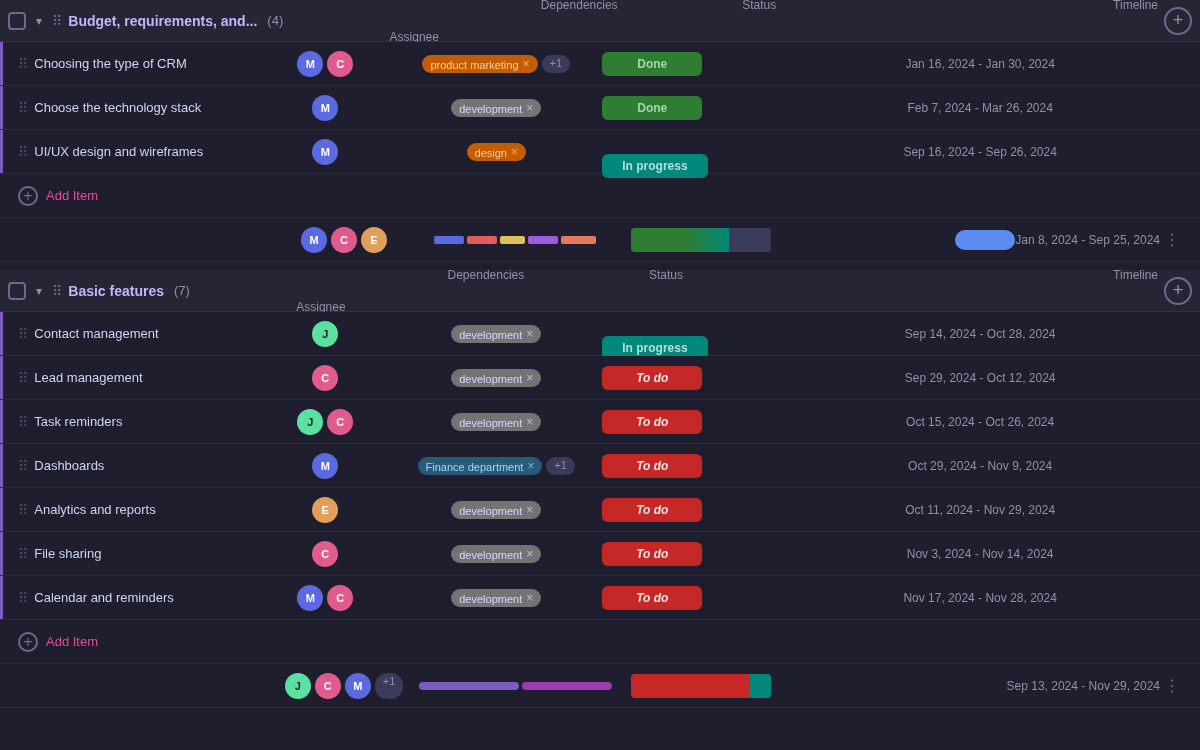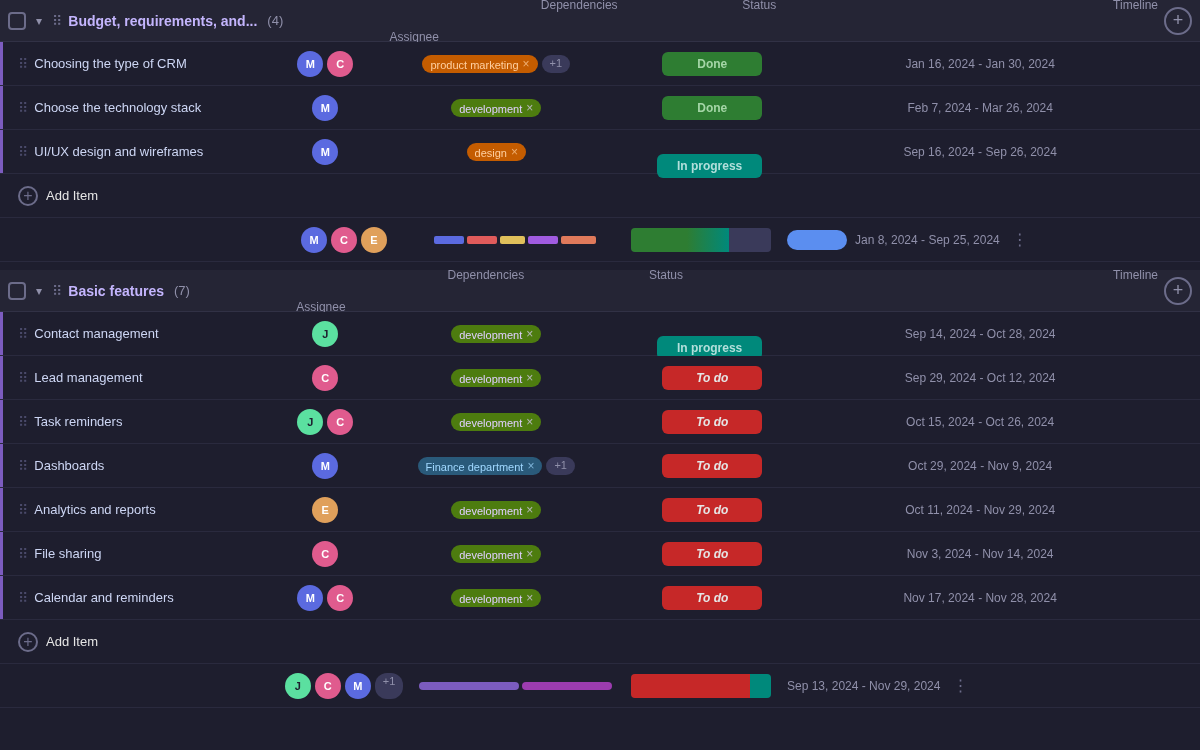--- a/index.html
+++ b/index.html
@@ -181,37 +181,37 @@
       align-items: flex-end;
       gap: 4px;
       cursor: pointer;
     }
 
     .dep-tag .x {
       font-size: 12px;
       opacity: 0.7;
     }
 
-    .dep-purple { background: #4d7c0f; color: #e0d0ff; }
+    .dep-purple { background: #737373; color: #e0d0ff; }
     .dep-orange { background: #c45c00; color: #ffd0a0; }
     .dep-finance { background: #2a5a7a; color: #a0d8ff; }
 
     .dep-plus {
       background: #3a3a5a;
       color: #9090aa;
       padding: 2px 8px;
       border-radius: 12px;
       font-size: 11px;
       cursor: pointer;
     }
 
     .task-status {
       width: 160px;
       display: flex;
-      justify-content: flex-end;
+      justify-content: flex-start;
       flex-shrink: 0;
     }
 
     .status-badge {
       padding: 5px 20px;
       border-radius: 6px;
       font-size: 12px;
       font-weight: 600;
       text-align: center;
       min-width: 100px;
@@ -255,21 +255,21 @@
       border-radius: 50%;
       display: flex;
       align-items: center;
       justify-content: center;
       font-size: 16px;
       color: #6c6c8a;
       margin-left: 10px;
     }
 
     .add-item-label {
-      color: #e5e5e5;
+      color: #ec4899;
       font-size: 13px;
     }
 
     .summary-row {
       display: flex;
       align-items: center;
       background: #1e1e2e;
       border-bottom: 1px solid #2a2a3e;
       height: 44px;
       padding: 0 8px;
@@ -308,21 +308,21 @@
       display: flex;
       align-items: center;
       justify-content: center;
       flex-shrink: 0;
     }
 
     .summary-timeline {
       flex: 1;
       display: flex;
       align-items: center;
-      gap: 8px;
+      justify-content: flex-end;
       padding-right: 8px;
     }
 
     .summary-mini-bar {
       height: 20px;
       border-radius: 10px;
       background: #5b8ef0;
       width: 60px;
     }
 

